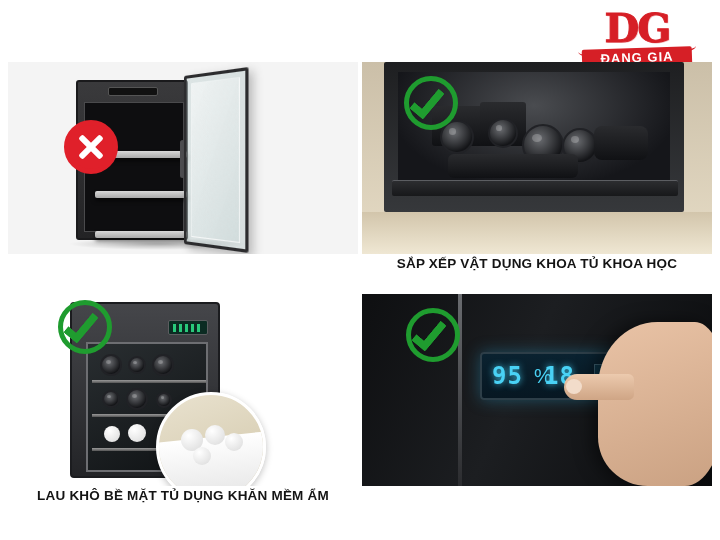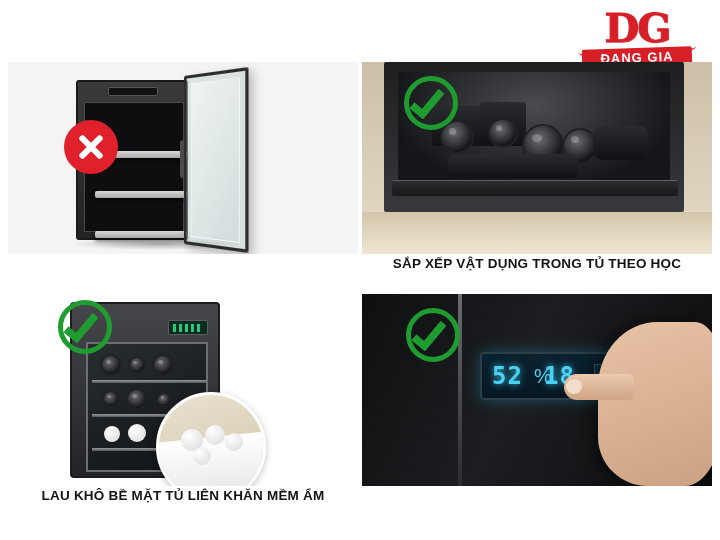--- a/index.html
+++ b/index.html
@@ -391,21 +391,21 @@
         <div class="lens" style="left:160px; top:62px; width:42px; height:42px;"></div>
         <div class="lens" style="left:200px; top:66px; width:36px; height:36px;"></div>
         <div class="cam" style="left:232px; top:64px; width:54px; height:34px; border-radius:8px;"></div>
         <div class="cam" style="left:86px; top:92px; width:130px; height:24px; border-radius:6px;"></div>
 
         <div class="badge ok" style="left:42px; top:14px;">
           <div class="ring"></div>
           <div class="tick"></div>
         </div>
       </div>
-      <div class="caption">SẮP XẾP VẬT DỤNG TRONG TỦ THEO HỌC</div>
+      <div class="caption">SẮP XẾP VẬT DỤNG KHOA TỦ KHOA HỌC</div>
     </div>
 
     <div class="cell c2">
       <div class="photo">
         <div class="p3-bg"></div>
         <div class="p3-cab">
           <div class="p3-screen"></div>
           <div class="p3-glass">
             <div class="p3-shelf-line p3-l1"></div>
             <div class="p3-shelf-line p3-l2"></div>
@@ -431,30 +431,30 @@
           <div class="p3-roll" style="left:22px; top:34px; width:22px; height:22px;"></div>
           <div class="p3-roll" style="left:46px; top:30px; width:20px; height:20px;"></div>
           <div class="p3-roll" style="left:66px; top:38px; width:18px; height:18px;"></div>
           <div class="p3-roll" style="left:34px; top:52px; width:18px; height:18px;"></div>
         </div>
         <div class="badge ok" style="left:50px; top:6px;">
           <div class="ring"></div>
           <div class="tick"></div>
         </div>
       </div>
-      <div class="caption">LAU KHÔ BỀ MẶT TỦ LIÊN KHĂN MỀM ẨM</div>
+      <div class="caption">LAU KHÔ BỀ MẶT TỦ DỤNG KHĂN MỀM ẨM</div>
     </div>
 
     <div class="cell c3">
       <div class="photo">
         <div class="p4-bg"></div>
         <div class="p4-panel"></div>
         <div class="p4-edge"></div>
         <div class="p4-display">
-          <div class="p4-num p4-n1">52</div>
+          <div class="p4-num p4-n1">95</div>
           <div class="p4-sep">%</div>
           <div class="p4-num p4-n2">18</div>
           <div class="p4-unit">S</div>
         </div>
         <div class="p4-hand">
           <div class="p4-finger"></div>
           <div class="p4-nail"></div>
         </div>
         <div class="badge ok" style="left:44px; top:14px;">
           <div class="ring"></div>

